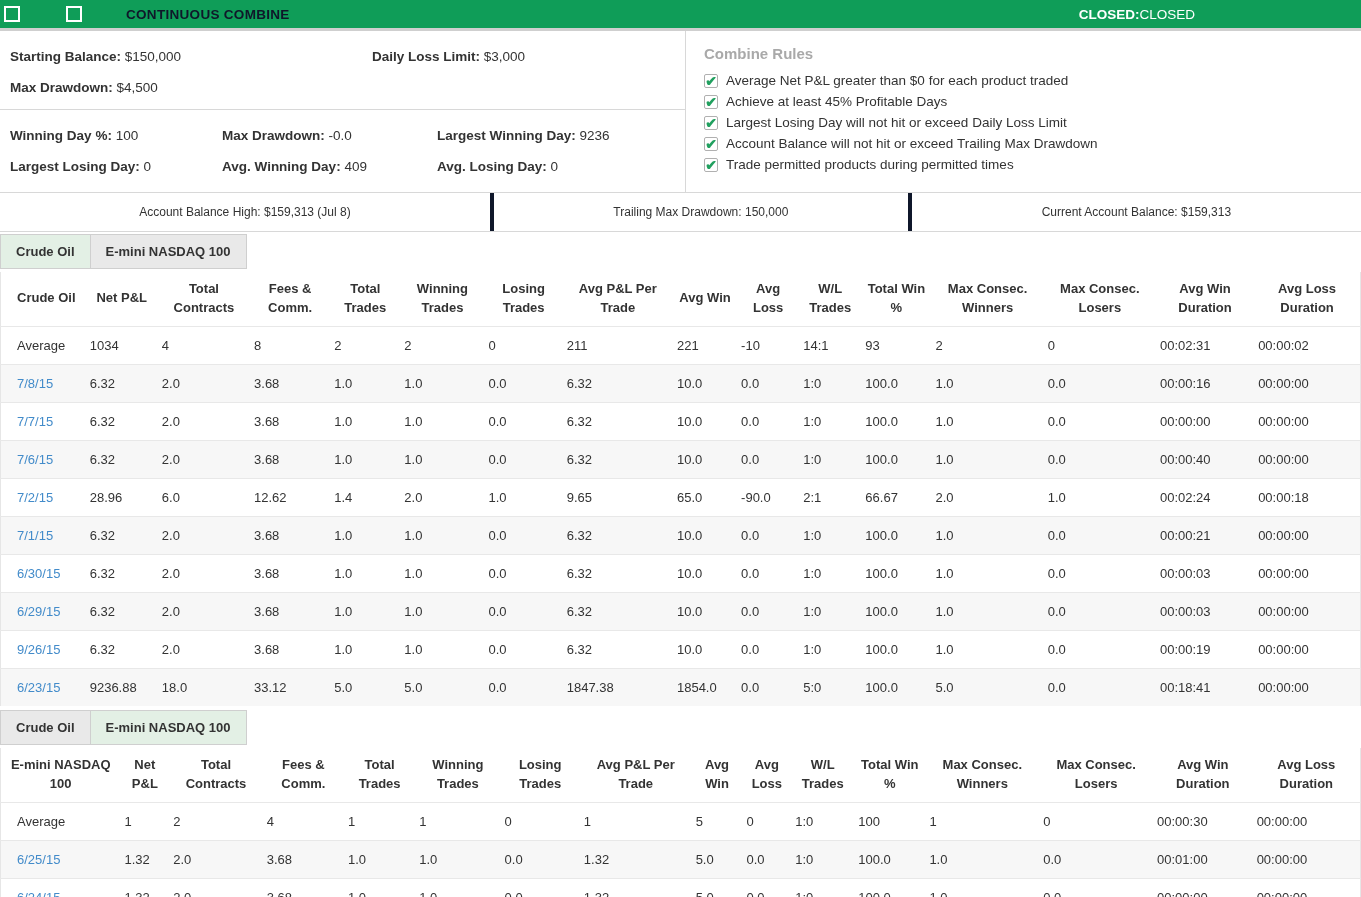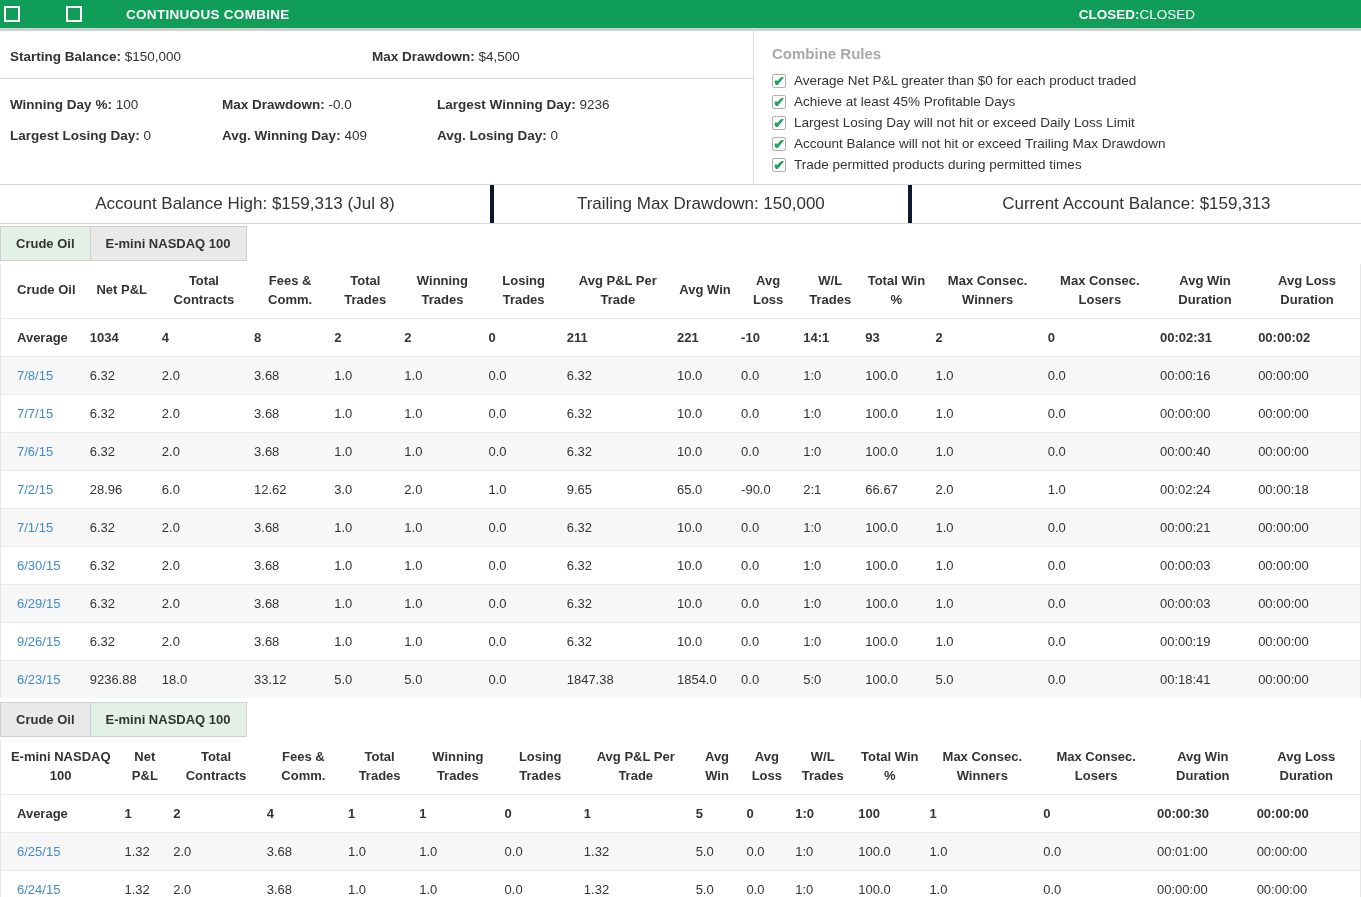--- a/index.html
+++ b/index.html
@@ -3,76 +3,77 @@
 <meta charset="utf-8">
 <style>
   * { box-sizing: border-box; }
   html, body { margin:0; padding:0; background:#fff; }
   body { width:1361px; font-family:"Liberation Sans", sans-serif; color:#333; font-size:13px; }
 
   
   .topbar { background:#0f9d58; height:31px; display:flex; align-items:center; padding-left:4px; border-bottom:3px solid #cfcfcf; }
   .win-check { width:16px; height:16px; border:2px solid #fff; flex:0 0 auto; }
   .win-check + .win-check { margin-left:46px; }
-  .topbar-title { color:#ffffff; font-weight:bold; font-size:13.5px; letter-spacing:.3px; margin-left:44px; }
+  .topbar-title { color:#0f172a; font-weight:bold; font-size:13.5px; letter-spacing:.3px; margin-left:44px; }
   .status { margin-left:auto; margin-right:166px; color:#fff; font-size:13.5px; }
   .status .status-label { font-weight:bold; }
 
   
   .info-row { display:flex; }
-  .stats-col { width:754px; border-right:1px solid #d8d8d8; }
+  .stats-col { width:686px; border-right:1px solid #d8d8d8; }
   .stats-top { border-bottom:1px solid #d8d8d8; padding:10px 0 6px 10px; display:grid; grid-template-columns:362px 1fr; }
   .stats-mid { padding:10px 0 10px 10px; display:grid; grid-template-columns:212px 215px 1fr; }
   .stat { padding:8px 0; font-size:13.5px; }
   .stat-label { font-weight:bold; }
   .rules-col { flex:1; padding:14px 16px 6px 18px; }
   .rules-title { color:#a9a9a9; font-weight:bold; font-size:15px; margin-bottom:11px; }
   .rule { display:flex; align-items:center; margin:6px 0; font-size:13.5px; }
   .rule-check { width:14px; height:14px; border:1px solid #b0b0b0; border-radius:2px; margin-right:8px;
                 color:#21a05f; font-weight:bold; font-size:14px; line-height:12px; text-align:center; flex:0 0 auto; }
 
   
   .balance-row { display:flex; border-top:1px solid #d8d8d8; border-bottom:1px solid #d8d8d8; }
-  .balance-cell { height:38px; display:flex; align-items:center; justify-content:center; font-size:17px; }
+  .balance-cell { height:38px; display:flex; align-items:center; justify-content:center; font-size:12px; }
   .balance-cell + .balance-cell { border-left:4px solid #0f172a; }
   .bw0 { width:36%; } .bw1 { width:30.7%; } .bw2 { width:33.3%; }
 
   
   .tabs { display:flex; margin-top:2px; }
   .tab { padding:9px 15px; font-weight:bold; font-size:13px; background:#e9e9e9; border:1px solid #cfcfcf; cursor:pointer; }
   .tab + .tab { border-left:none; }
   .tab.active { background:#e3f0e5; }
 
   
   table.data-table { width:100%; border-collapse:collapse; table-layout:fixed; margin-top:3px;
                      border-left:1px solid #e6e6e6; border-right:1px solid #e6e6e6; }
   .data-table th { font-weight:bold; font-size:13px; text-align:center; padding:8px 4px; line-height:1.45; vertical-align:middle; overflow:hidden; }
   .data-table th.first { text-align:left; padding-left:16px; }
   table.t2 th.first { text-align:center; padding-left:4px; }
   .data-table td { height:38px; padding:0 4px; font-size:13px; vertical-align:middle; overflow:hidden; white-space:nowrap; }
   .data-table td.first { padding-left:16px; }
   .data-table tbody tr { border-top:1px solid #e8e8e8; }
   .data-table tbody tr.stripe { background:#f7f7f7; }
-  .data-table tbody tr.avg td { font-weight:bold; }
+  .data-table tbody tr.avg td { font-weight:normal; }
   a.link { color:#428bca; text-decoration:none; cursor:pointer; }
 </style>
 </head>
 <body>
 
 <div class="topbar">
   <span class="win-check"></span>
   <span class="win-check"></span>
   <span class="topbar-title">CONTINUOUS COMBINE</span>
   <span class="status"><span class="status-label">CLOSED:</span><span>CLOSED</span></span>
 </div>
 
 <div class="info-row">
   <div class="stats-col">
     <div class="stats-top" id="statsTop">
         <div class="stat"><span class="stat-label">Starting Balance:</span><span class="stat-value"> $150,000</span></div>
+        <div class="stat"><span class="stat-label">Daily Loss Limit:</span><span class="stat-value"> $3,000</span></div>
         <div class="stat"><span class="stat-label">Max Drawdown:</span><span class="stat-value"> $4,500</span></div>
       </div>
     <div class="stats-mid" id="statsMid">
         <div class="stat"><span class="stat-label">Winning Day %:</span><span class="stat-value"> 100</span></div>
         <div class="stat"><span class="stat-label">Max Drawdown:</span><span class="stat-value"> -0.0</span></div>
         <div class="stat"><span class="stat-label">Largest Winning Day:</span><span class="stat-value"> 9236</span></div>
         <div class="stat"><span class="stat-label">Largest Losing Day:</span><span class="stat-value"> 0</span></div>
         <div class="stat"><span class="stat-label">Avg. Winning Day:</span><span class="stat-value"> 409</span></div>
         <div class="stat"><span class="stat-label">Avg. Losing Day:</span><span class="stat-value"> 0</span></div>
       </div>
@@ -225,21 +226,21 @@
         <td>1.0</td>
         <td>0.0</td>
         <td>00:00:40</td>
         <td>00:00:00</td>
       </tr>
       <tr class="">
         <td class="first"><a class="link">7/2/15</a></td>
         <td>28.96</td>
         <td>6.0</td>
         <td>12.62</td>
-        <td>3.0</td>
+        <td>1.4</td>
         <td>2.0</td>
         <td>1.0</td>
         <td>9.65</td>
         <td>65.0</td>
         <td>-90.0</td>
         <td>2:1</td>
         <td>66.67</td>
         <td>2.0</td>
         <td>1.0</td>
         <td>00:02:24</td>

